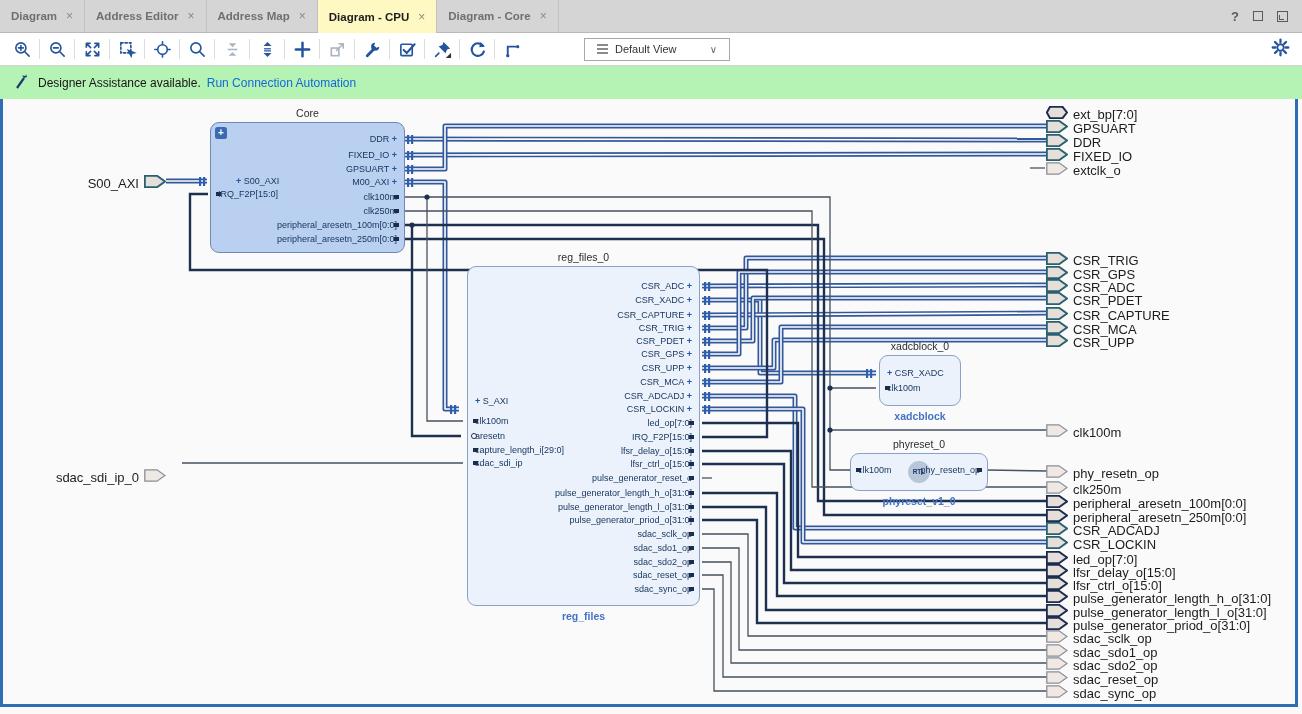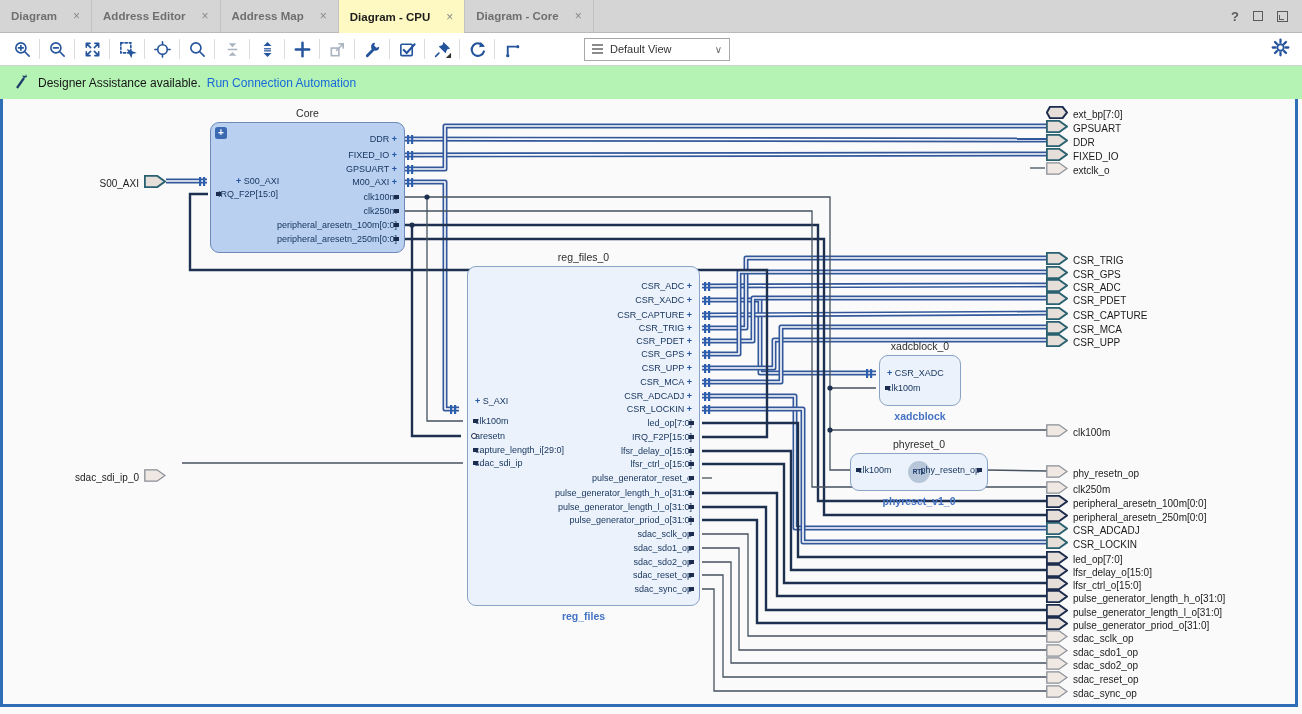--- a/index.html
+++ b/index.html
@@ -4,41 +4,41 @@
 <style>
   * { box-sizing: border-box; margin: 0; padding: 0; }
   html,body { width:1302px; height:714px; overflow:hidden; background:#fafafa;
               font-family:"Liberation Sans", sans-serif; }
   .window { position:absolute; left:0; top:0; width:1298px; height:707px;
             border:3px solid #2f6db6; background:#fff; }
 
   
   .tabbar { position:absolute; left:0; top:0; right:0; height:33px; background:#d5d5d5;
             border-bottom:1px solid #b9b9b9; display:flex; align-items:stretch; z-index:30; }
-  .tab { display:flex; align-items:center; gap:16px; padding:0 11px; font-size:11.5px;
+  .tab { display:flex; align-items:center; gap:9px; padding:0 11px; font-size:11.5px;
          font-weight:bold; color:#6f6f6f; border-right:1px solid #c2c2c2; cursor:default; }
   .tab .close { color:#8a8a8a; font-weight:normal; font-size:12px; }
   .tab.active { background:#fef9c3; color:#1d1d1d; margin-bottom:-1px; border-right:1px solid #c2c2c2; }
   .tabbar-right { margin-left:auto; display:flex; align-items:center; gap:14px; padding-right:14px; }
   .win-ico { color:#5a5a5a; font-size:13px; font-weight:bold; }
   .box-ico { width:10px; height:10px; border:1.6px solid #5a5a5a; display:inline-block; }
   .float-ico { width:11px; height:11px; border:1.6px solid #5a5a5a; position:relative; display:inline-block; }
   .float-ico::after { content:""; position:absolute; left:1px; bottom:1px; width:4px; height:4px;
                       border-left:1.5px solid #5a5a5a; border-bottom:1.5px solid #5a5a5a; }
 
   
   .toolbar { position:absolute; left:0; top:33px; right:0; height:33px; background:#fff;
              border-bottom:1px solid #d2d2d2; display:flex; align-items:center; padding-left:8px; z-index:30; }
   .tool { width:26px; height:26px; display:flex; align-items:center; justify-content:center;
           color:#24549c; margin:0 1px; }
   .tool.disabled { color:#a9b4bf; }
   .tool svg { width:19px; height:19px; }
   .tsep { width:1px; height:20px; background:#dcdcdc; margin:0 3px; }
   .view-select { margin-left:58px; width:146px; height:23px; border:1px solid #a8a8a8; background:#fff;
-                 display:flex; align-items:center; gap:7px; padding:0 7px; font-size:11px; color:#333; }
+                 display:flex; align-items:center; gap:7px; padding:0 12px; font-size:11px; color:#333; }
   .hamburger { display:inline-flex; flex-direction:column; gap:2px; }
   .hamburger i { width:11px; height:2px; background:#8b8b8b; }
   .view-select .chev { margin-left:auto; color:#666; font-size:10px; }
   .gear-wrap { margin-left:auto; padding-right:12px; color:#24549c; }
   .gear-wrap svg { width:19px; height:19px; }
 
   
   .banner { position:absolute; left:0; top:66px; right:0; height:33px; background:#b5f3b5;
             display:flex; align-items:center; padding-left:14px; font-size:12px; color:#161616; z-index:30; }
   .banner .wand { margin-right:10px; }
@@ -62,21 +62,21 @@
   .prow.pleft { text-align:left; }
   .prow.pright { text-align:right; }
   .nub { position:absolute; width:5px; height:4px; background:#1b2c4f; top:4px; }
   .nub.left { left:-2px; } .nub.right { right:-2px; }
   .bubble { position:absolute; width:6px; height:6px; border:1.4px solid #1b2c4f; border-radius:50%;
             background:#fff; top:3px; left:-4px; }
   .rtl-badge { position:absolute; width:22px; height:22px; border-radius:50%; background:#b7c6d9;
                color:#1d3a6d; font-size:6.5px; font-weight:bold; text-align:center; line-height:22px; }
 
   .extport { position:absolute; display:flex; align-items:center; gap:5px; }
-  .extport .lbl { font-size:10px; color:#1c1c1c; white-space:nowrap; }
+  .extport .lbl { font-size:13px; color:#1c1c1c; white-space:nowrap; }
 </style>
 </head>
 <body>
 
 <div class="canvas">
   <svg class="wires" id="wires-svg" width="1302" height="714">
       <polyline points="166,181 207,181" stroke="#32589b" stroke-width="5" fill="none" stroke-linejoin="round"></polyline>
       <polyline points="166,181 207,181" stroke="#ffffff" stroke-width="1.6" fill="none" stroke-linejoin="round"></polyline>
       <polyline points="404,139 1047,140" stroke="#32589b" stroke-width="5" fill="none" stroke-linejoin="round"></polyline>
       <polyline points="404,139 1047,140" stroke="#ffffff" stroke-width="1.6" fill="none" stroke-linejoin="round"></polyline>

